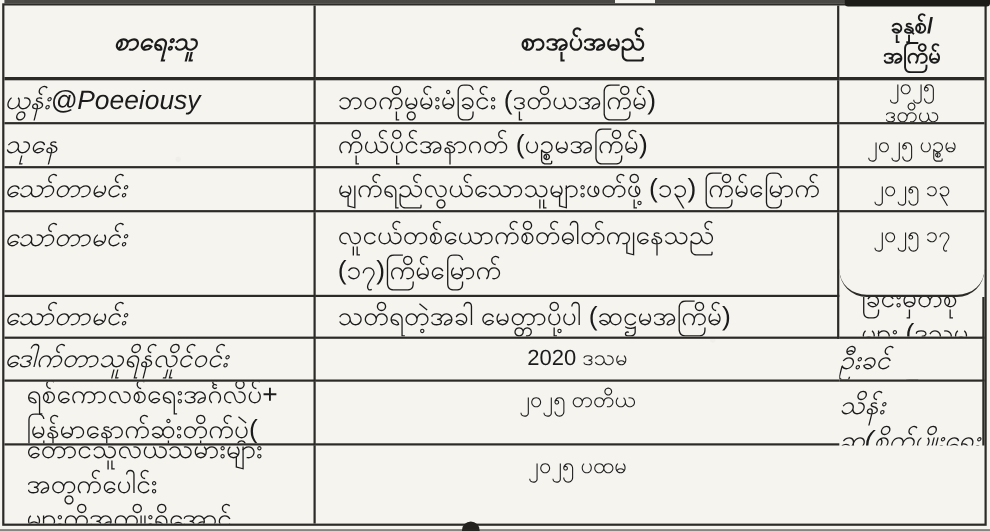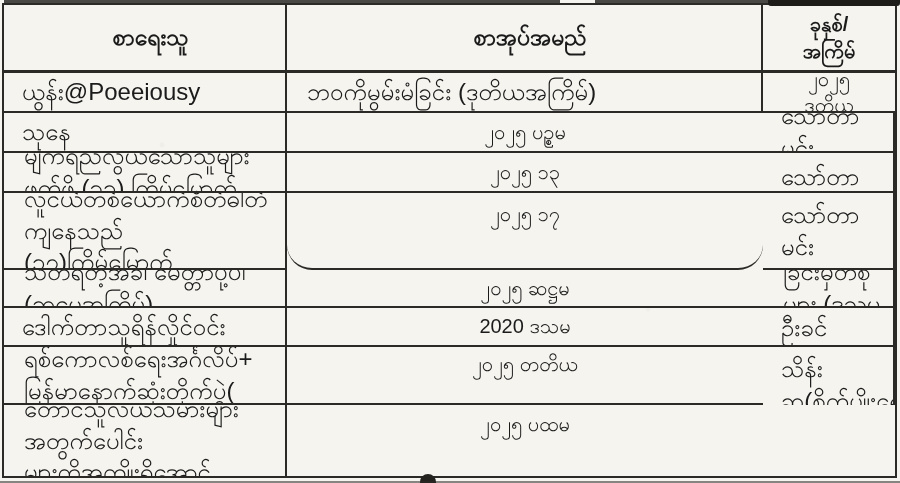--- a/index.html
+++ b/index.html
@@ -45,21 +45,21 @@
   }
   .cell.last-col{border-right:none;}
   .cell.last-row{border-bottom:none;}
   .header-cell{
     font-weight:bold;
     font-size:23px;
     justify-content:center;
     text-align:center;
     border-bottom-width:3px;
   }
-  .author-cell{padding-left:18px;padding-right:6px;}
+  .author-cell{padding-right:6px;font-style:italic;}
   .title-cell{padding-left:20px;padding-right:8px;}
   .year-cell{justify-content:center;text-align:center;font-size:20px;padding:0 21px;}
   
   .artifact-top-edge{
     position:absolute;top:0;left:4px;right:0;height:3px;
     background:linear-gradient(90deg, #2b2a26 0 62%, transparent 62% 66%, #2b2a26 66% 100%);
     opacity:.85;
   }
   .artifact-top-right-smudge{
     position:absolute;top:0;right:0;width:132px;height:6px;
@@ -83,34 +83,34 @@
 
     <div class="cell header-cell author-cell">စာရေးသူ</div>
     <div class="cell header-cell title-cell">စာအုပ်အမည်</div>
     <div class="cell header-cell year-cell last-col">ခုနှစ်/အကြိမ်</div>
 
     <div class="cell author-cell">ယွန်း@Poeeiousy</div>
     <div class="cell title-cell">ဘဝကိုမွမ်းမံခြင်း (ဒုတိယအကြိမ်)</div>
     <div class="cell year-cell last-col">၂၀၂၅ ဒုတိယ</div>
 
     <div class="cell author-cell">သုနေ</div>
+    <div class="cell title-cell">ကိုယ်ပိုင်အနာဂတ် (ပဉ္စမအကြိမ်)</div>
     <div class="cell year-cell last-col">၂၀၂၅ ပဉ္စမ</div>
 
     <div class="cell author-cell">သော်တာမင်း</div>
     <div class="cell title-cell">မျက်ရည်လွယ်သောသူများဖတ်ဖို့ (၁၃) ကြိမ်မြောက်</div>
     <div class="cell year-cell last-col">၂၀၂၅ ၁၃</div>
 
     <div class="cell author-cell" style="align-items:flex-start;padding-top:8px;">သော်တာမင်း</div>
     <div class="cell title-cell">လူငယ်တစ်ယောက်စိတ်ဓါတ်ကျနေသည်
 (၁၇)ကြိမ်မြောက်</div>
     <div class="cell year-cell last-col" style="align-items:flex-start;padding-top:8px;border-radius:25px;">၂၀၂၅ ၁၇</div>
 
     <div class="cell author-cell">သော်တာမင်း</div>
     <div class="cell title-cell">သတိရတဲ့အခါ မေတ္တာပို့ပါ (ဆဋ္ဌမအကြိမ်)</div>
-    <div class="cell year-cell last-col">၂၀၂၅ ဆဋ္ဌမ</div>
 
     <div class="cell title-cell">လူရာဝင်ခြင်းမှတ်စုများ (ဒသမအကြိမ်)</div>
     <div class="cell author-cell">ဒေါက်တာသူရိန်လှိုင်ဝင်း</div>
     <div class="cell year-cell last-col">2020 ဒသမ</div>
 
     <div class="cell author-cell" style="align-items:flex-start;padding-top:4px;">ဦးခင်မောင်ကြီး (မြန်မာပြန်)</div>
     <div class="cell title-cell">ရန်ကုန်အရေးပိုင်ဟောင်းမောရစ်ကောလစ်ရေးအင်္ဂလိပ်+
 မြန်မာနောက်ဆုံးတိုက်ပွဲ( ၁၉၄၁-၁၉၄၈)</div>
     <div class="cell year-cell last-col" style="align-items:flex-start;padding-top:4px;">၂၀၂၅ တတိယ</div>
 

